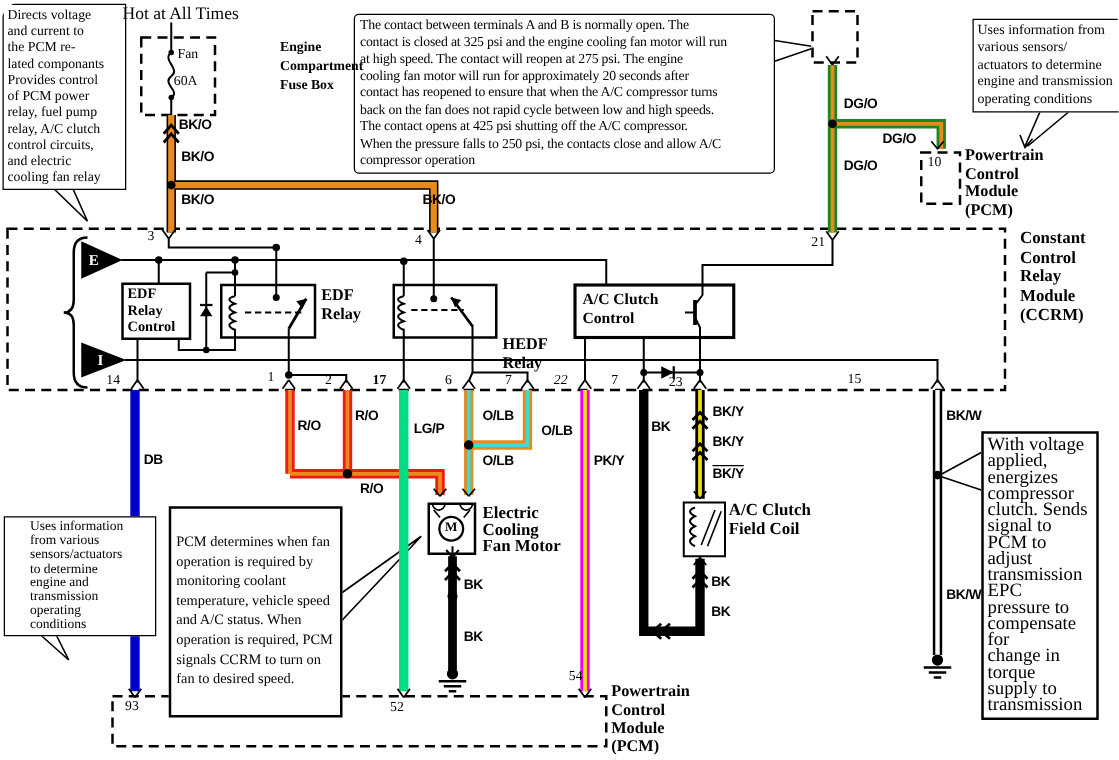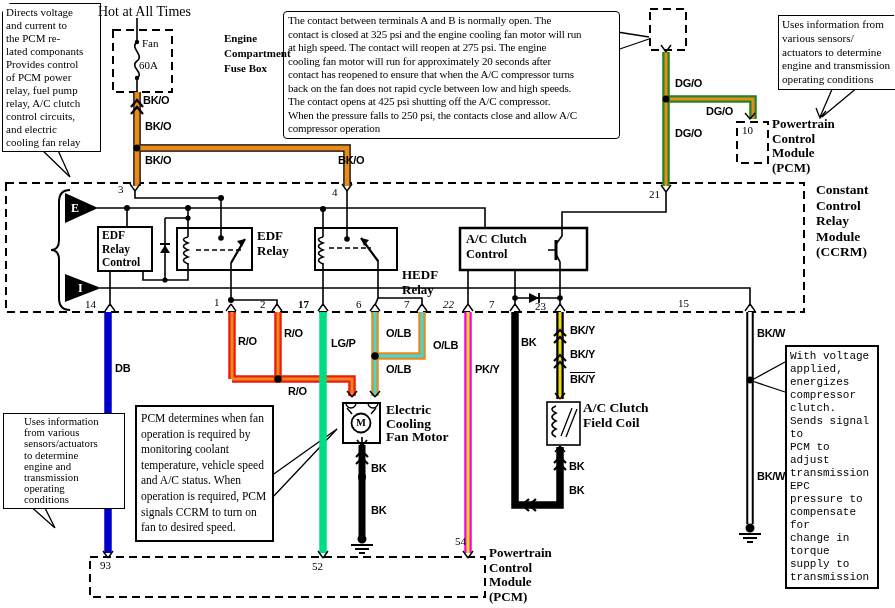--- a/index.html
+++ b/index.html
@@ -251,30 +251,30 @@
 
 <div class="callout" style="left:3px;top:413px;width:80px;font-size:10.8px;line-height:11.2px;padding:2px 20px;">Uses information
 from various
 sensors/actuators
 to determine
 engine and
 transmission
 operating
 conditions</div>
 
-<div class="callout" style="left:135px;top:405px;width:127px;font-size:11.5px;line-height:15.6px;padding:4px 4px;border-width:2px;">PCM determines when fan
+<div class="callout" style="left:135px;top:405px;width:127px;font-size:11.5px;line-height:15.6px;padding:20px 4px;border-width:2px;">PCM determines when fan
 operation is required by
 monitoring coolant
 temperature, vehicle speed
 and A/C status.  When
 operation is required, PCM
 signals CCRM to turn on
 fan to desired speed.</div>
 
-<div class="callout" style="left:785px;top:345px;width:84px;font-size:11px;line-height:13px;padding:3px 3px;border-width:2px;font-family:Liberation Mono, monospace;">With voltage applied,
+<div class="callout" style="left:785px;top:345px;width:84px;font-size:15px;line-height:13px;padding:3px 3px;border-width:2px;">With voltage applied,
 energizes compressor
 clutch. Sends signal to
 PCM to adjust
 transmission EPC
 pressure to
 compensate for
 change in torque
 supply to transmission</div>
 
 <div class="abs" style="left:98px;top:4px;font-size:14px;">Hot at All Times</div>

